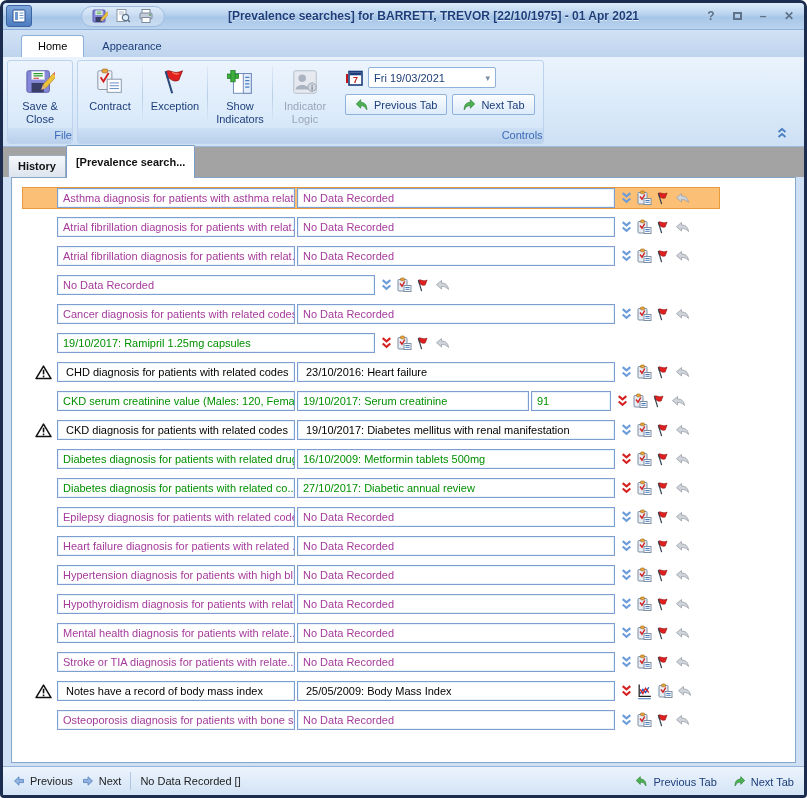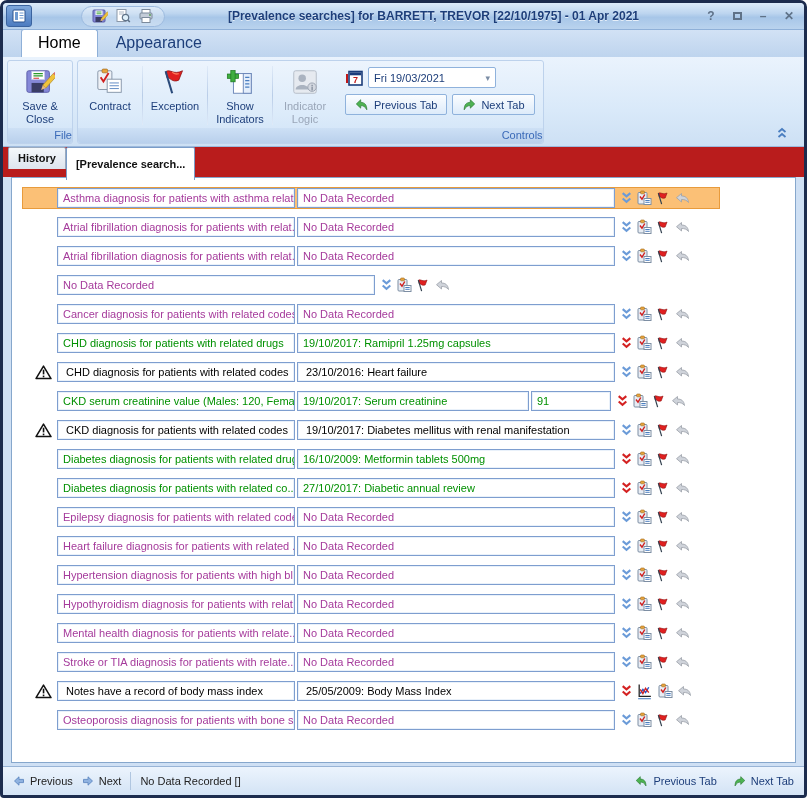--- a/index.html
+++ b/index.html
@@ -51,21 +51,21 @@
   .restore-glyph { width: 9px; height: 8px; border: 2px solid #5f7288; }
 
   
   .ribbon-tabs {
     height: 27px; flex: 0 0 27px;
     background: linear-gradient(#d2e2f5,#bed4ee);
     display: flex; align-items: flex-end; padding-left: 18px;
     gap: 2px;
   }
   .rtab {
-    padding: 4px 16px 5px; font-size: 16px; color: #1d3e7a;
+    padding: 4px 16px 5px; font-size: 11px; color: #1d3e7a;
     border-radius: 3px 3px 0 0;
   }
   .rtab.active {
     background: #fff; border: 1px solid #8fb0d8; border-bottom: none;
     color: #000;
   }
 
   
   .ribbon {
     height: 90px; flex: 0 0 90px;
@@ -107,22 +107,22 @@
   .tabbtn {
     height: 21px; display: flex; align-items: center; gap: 5px; padding: 0 9px;
     border: 1px solid #8fb2dc; border-radius: 2px;
     background: linear-gradient(#fbfdff,#ddebfa); color: #1d3e7a;
   }
   .collapse-ribbon { position: absolute; right: 16px; bottom: 8px; color: #4a7ec0; }
 
   
   .doc-tabs {
     height: 30px; flex: 0 0 30px;
-    display: flex; align-items: flex-start; padding-left: 5px;
-    background: #b91c1c;
+    display: flex; align-items: flex-end; padding-left: 5px;
+    background: #a3a3a3;
   }
   .dtab {
     font-weight: bold; font-size: 11px; color: #111;
     padding: 4px 9px 5px;
     background: linear-gradient(#f5f8fb,#dde4ee);
     border: 1px solid #9aaabf; border-bottom: none;
     border-radius: 2px 2px 0 0;
   }
   .dtab.active {
     background: #fff; border-color: #7a9cc8;
@@ -157,21 +157,21 @@
   .chev-blue { color: #6b9bd8; } .chev-red { color: #d42222; }
 
   
   .statusbar {
     height: 29px; flex: 0 0 29px;
     background: linear-gradient(#ecf4fd,#d3e3f5);
     border-top: 1px solid #98b4d6;
     display: flex; align-items: center; padding: 0 10px; gap: 9px;
     color: #222;
   }
-  .sb-btn { display: flex; align-items: flex-start; gap: 5px; }
+  .sb-btn { display: flex; align-items: flex-end; gap: 5px; }
   .sb-sep { width: 1px; height: 18px; background: #b0c6e0; }
   .sb-msg { flex: 1; }
   .sb-right { display: flex; align-items: center; gap: 16px; color: #1d3e7a; }
   svg { display: block; }
 </style>
 </head>
 <body>
 
 <div class="window">
 
@@ -595,21 +595,20 @@
         <div class="row">
     <div class="row-margin">
       <span style="visibility: hidden;">
         <svg width="17" height="15" viewBox="0 0 18 16">
                 <path d="M9 1.2 L17 14.5 H1 Z" fill="#fff" stroke="#111" stroke-width="1.6" stroke-linejoin="round"></path>
                 <rect x="8.2" y="5" width="1.7" height="5" fill="#111"></rect>
                 <rect x="8.2" y="11.3" width="1.7" height="1.8" fill="#111"></rect>
               </svg>
       </span>
     </div>
-    <div class="rbox row-label txt txt-green">CHD diagnosis for patients with related drugs</div>
     <div class="rbox row-value txt txt-green">19/10/2017: Ramipril 1.25mg capsules</div>
 
     <div class="row-icons">
       <span class="chev-red">
         <svg width="11" height="12" viewBox="0 0 10 11">
                 <path d="M1.5 1 L5 4 L8.5 1" stroke="currentColor" stroke-width="1.9" fill="none"></path>
                 <path d="M1.5 6 L5 9 L8.5 6" stroke="currentColor" stroke-width="1.9" fill="none"></path>
               </svg>
       </span>
 

